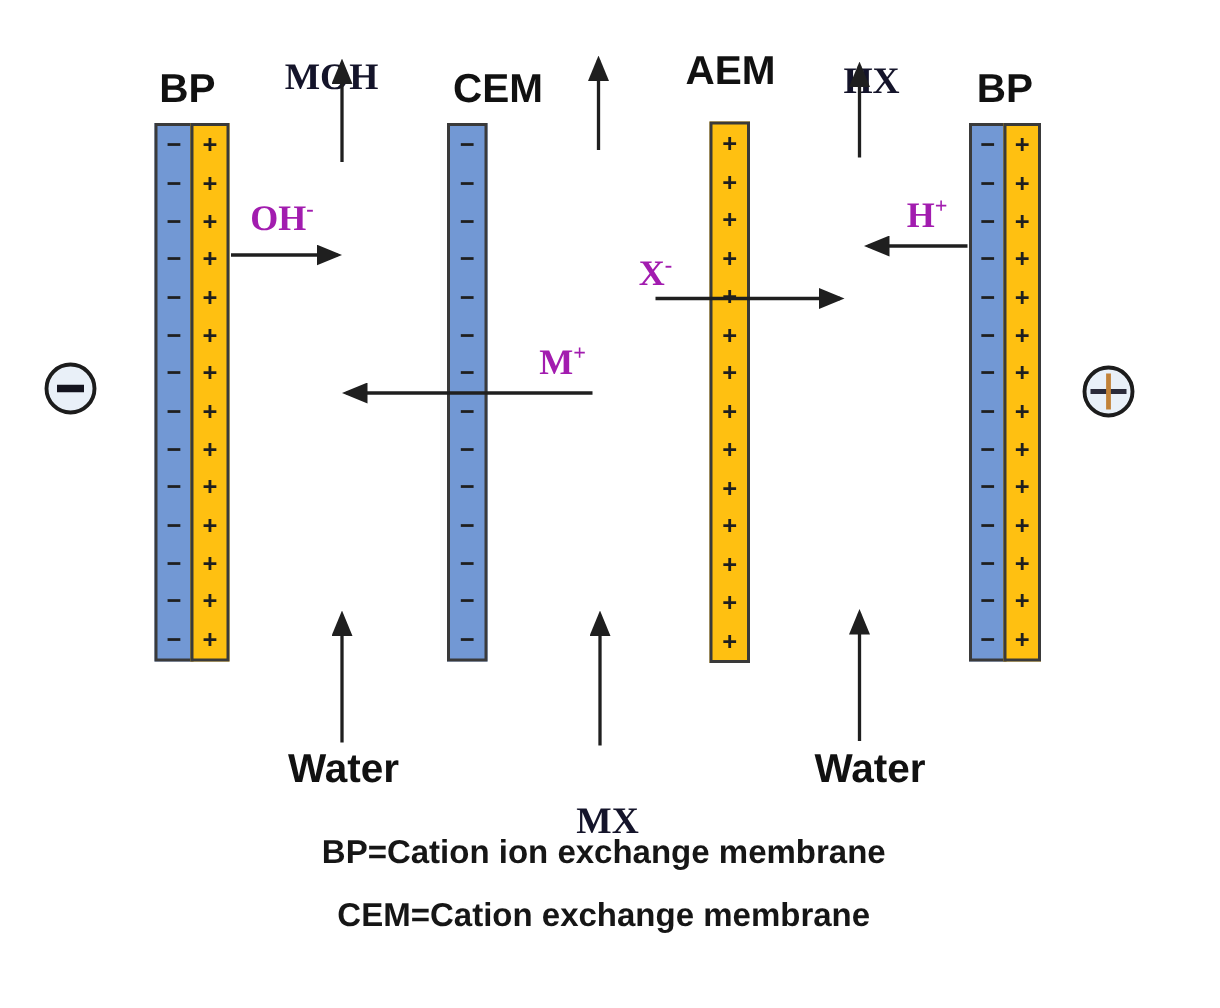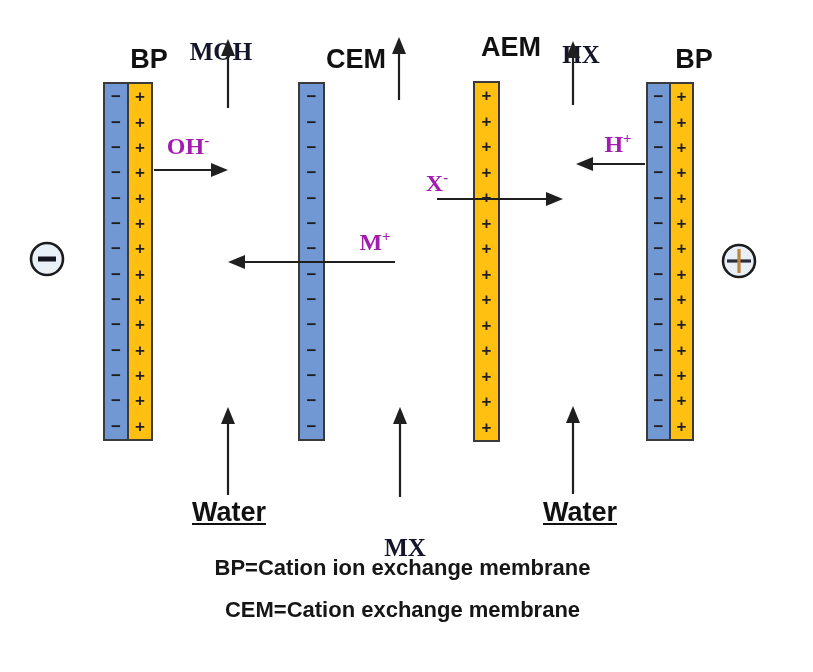--- a/index.html
+++ b/index.html
@@ -21,23 +21,23 @@
   }
   .layer + .layer { margin-left: -2px; }
   .layer.blue   { background: #7298d4; }
   .layer.orange { background: #ffc011; }
   .sign {
     font: 700 17px "Liberation Sans", sans-serif;
     color: #1f1f1f; line-height: 1;
   }
   
   .lbl { position: absolute; transform: translateX(-50%); white-space: nowrap; color: #111; }
-  .mem-title  { font: 700 27px "Liberation Sans", sans-serif; margin-left: 24px; }
+  .mem-title  { font: 700 27px "Liberation Sans", sans-serif; }
   .flow-lbl   { font: 700 25px "Liberation Serif", serif; color:#14142a;margin-top:33px; }
-  .water-lbl  { font: 700 27px "Liberation Sans", sans-serif; text-decoration: underline; }
+  .water-lbl  { font: 700 27px "Liberation Sans", sans-serif; }
   .ion-lbl    { font: 700 24px "Liberation Serif", serif; color:#a21caf; }
   .ion-lbl sup{ font-size: 62%; }
   
   .legend {
     position: absolute; left: 0; right: 8px; top: 547px;
     text-align: center;
   }
   .legend div {
     font: 700 22px "Liberation Sans", sans-serif;
     color: #161616; line-height: 42px;

